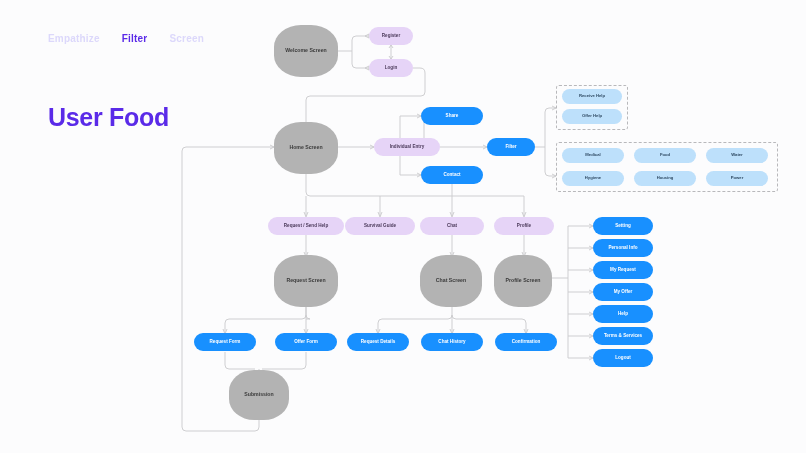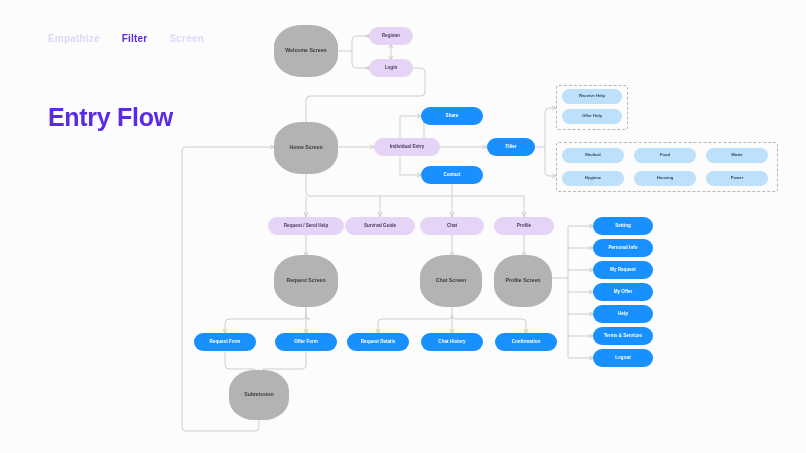--- a/index.html
+++ b/index.html
@@ -79,21 +79,21 @@
 <body>
 
 <div id="stage">
 
   <div class="nav">
     <div class="nav-item">Empathize</div>
     <div class="nav-item active">Filter</div>
     <div class="nav-item">Screen</div>
   </div>
 
-  <div class="title">Entry Flow</div>
+  <div class="title">User Food</div>
 
   <svg id="wires" viewBox="0 0 806 453">
 
     <path d="M338 51 L352 51"></path>
     <path d="M352 51 L352 40 Q352 36 356 36 L369 36"></path>
     <path d="M352 51 L352 64 Q352 68 356 68 L369 68"></path>
     <path d="M365 36 l4 -2 -0 4 z" class="arrowhead"></path>
     <path d="M365 68 l4 -2 -0 4 z" class="arrowhead"></path>
 
     <path d="M391 45 L391 59"></path>

